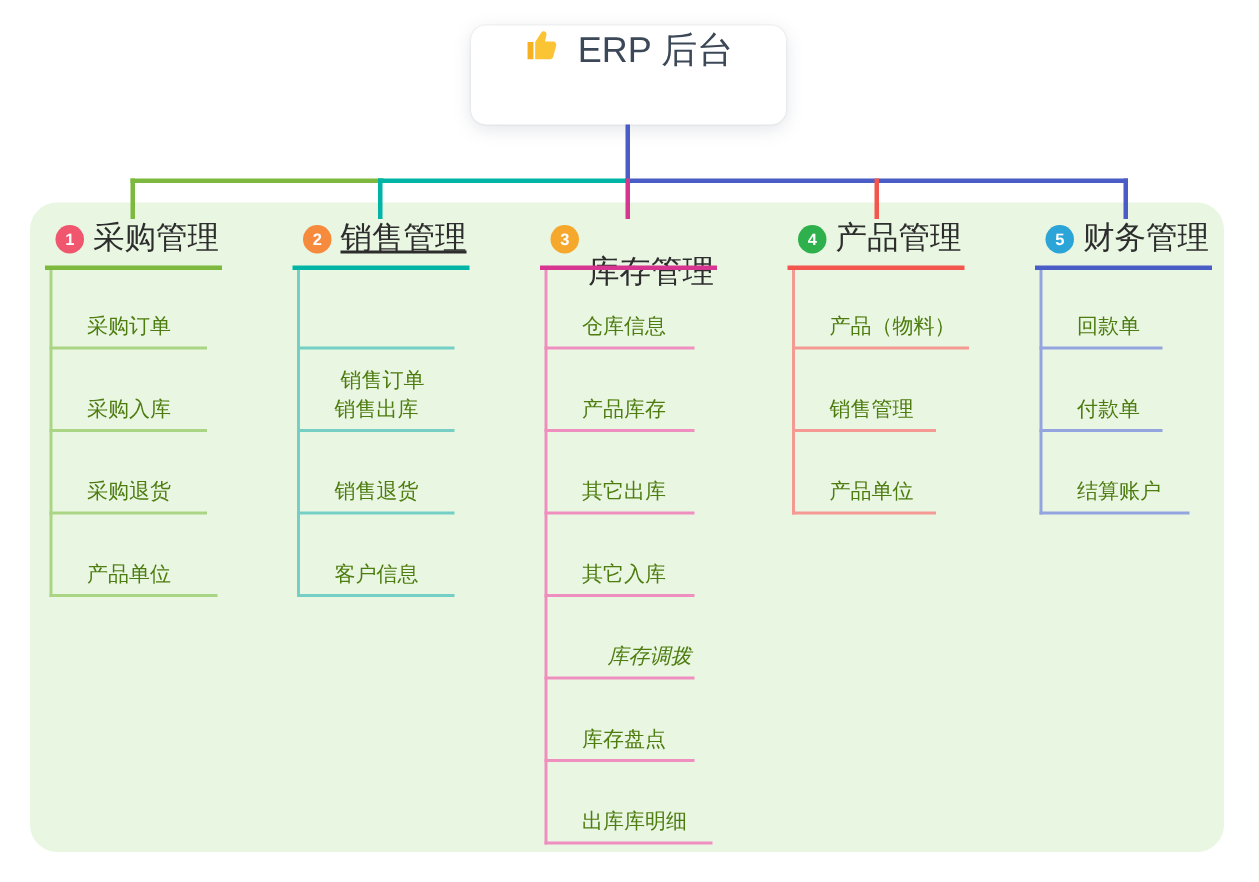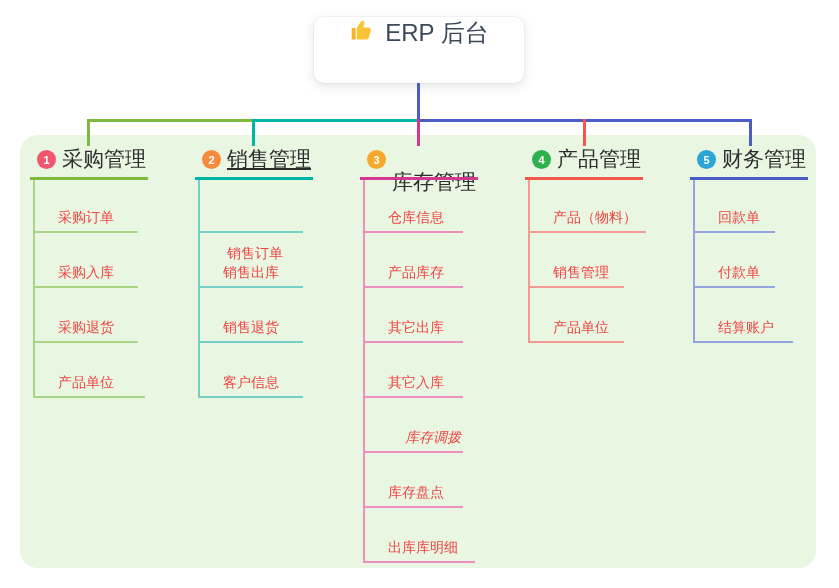--- a/index.html
+++ b/index.html
@@ -28,21 +28,21 @@
     display:flex; align-items:center; justify-content:center;
   }
   .branch-label {
     position:absolute; top:148px; height:22px; line-height:22px;
     font-size:21px; font-weight:500; color:#2d2d2d; white-space:nowrap;
   }
   .branch-underline { position:absolute; top:177px; height:3px; width:118px; }
   .spine { position:absolute; width:2px; top:180px; }
   .leaf {
     position:absolute; height:24px; line-height:24px;
-    font-size:14px; color:#ef4444; white-space:nowrap;
+    font-size:14px; color:#4d7c0f; white-space:nowrap;
   }
   .uline { position:absolute; height:2px; }
   .tu-icon { width:26px; height:26px; flex:0 0 auto; }
 </style>
 </head>
 <body>
 
 <div id="canvas">
 
   <div id="panel" style="background-color: rgb(233, 246, 226);"></div>

